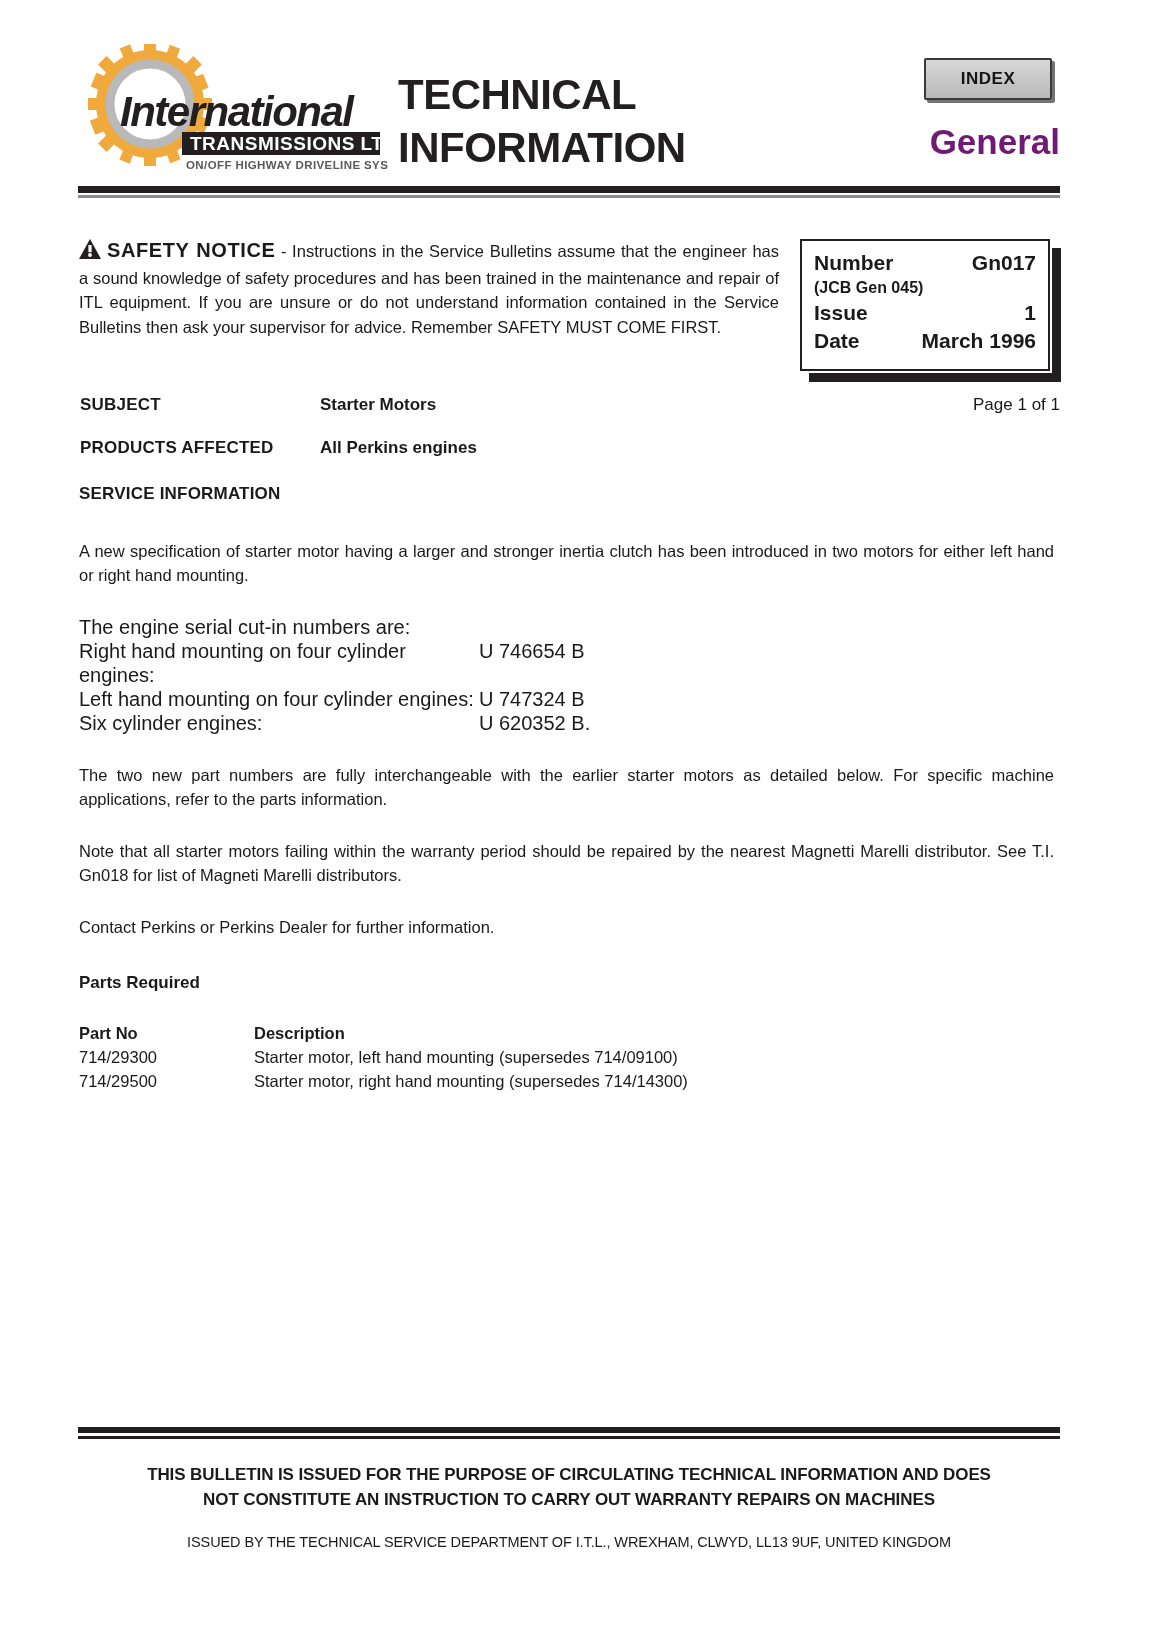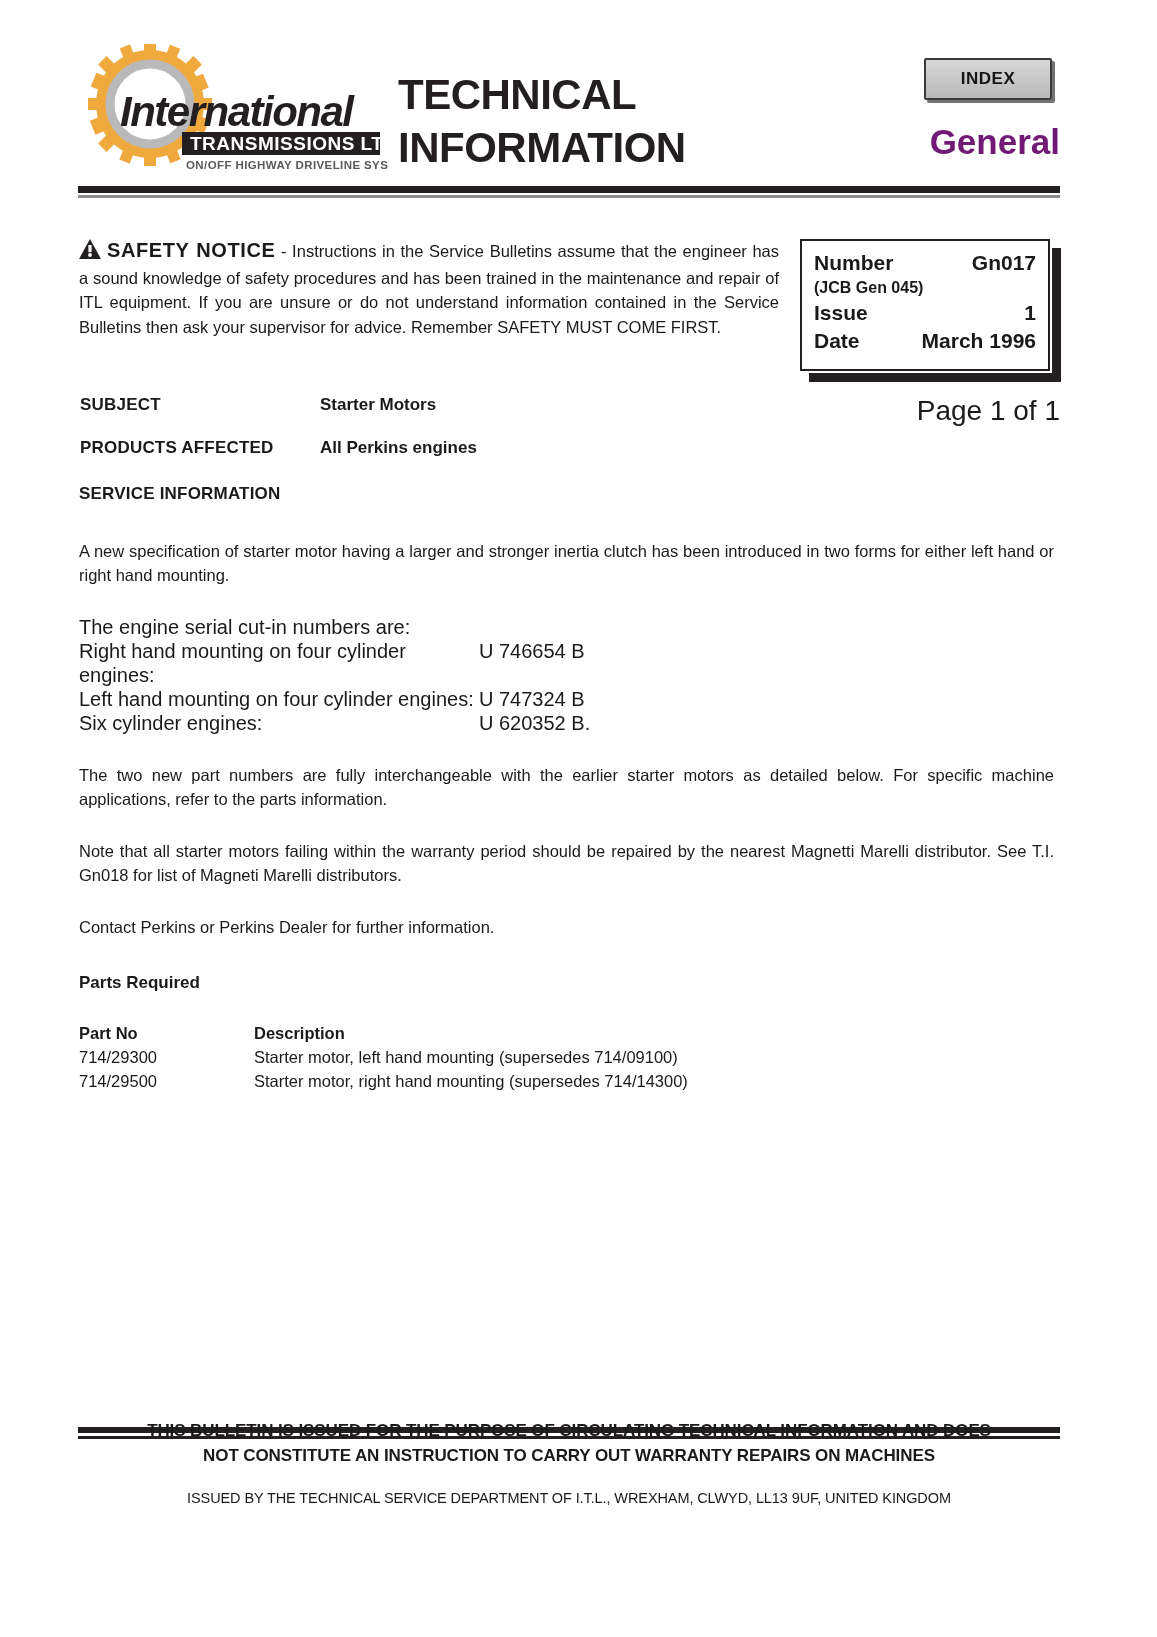--- a/index.html
+++ b/index.html
@@ -182,21 +182,21 @@
     font-weight: bold;
     margin-bottom: 23px;
   }
   .meta-label { width: 240px; letter-spacing: 0.2px; }
   .meta-value { }
 
   .pageno {
     position: absolute;
     right: 97px;
     top: 395px;
-    font-size: 28px;
+    font-size: 17px;
     color: #1a1a1a;
   }
 
   
   .body {
     position: absolute;
     left: 79px;
     top: 484px;
     width: 975px;
   }
@@ -245,21 +245,21 @@
     left: 78px;
     top: 1427px;
     width: 982px;
   }
   .rule-bottom .rule-thick { height: 6px; background: #231f20; }
   .rule-bottom .rule-thin { height: 3px; background: #231f20; margin-top: 3px; }
 
   .footer {
     position: absolute;
     left: 78px;
-    top: 1418px;
+    top: 1462px;
     width: 982px;
     text-align: center;
   }
   .footer-main {
     font-size: 17px;
     font-weight: bold;
     line-height: 25px;
     letter-spacing: -0.1px;
   }
   .footer-sub {
@@ -363,21 +363,21 @@
       <span class="meta-label">PRODUCTS AFFECTED</span>
       <span class="meta-value">All Perkins engines</span>
     </div>
   </div>
 
   <div class="pageno">Page 1 of 1</div>
 
   <div class="body">
     <div class="h-service">SERVICE INFORMATION</div>
 
-    <div class="p">A new specification of starter motor having a larger and stronger inertia clutch has been introduced in two forms for either left hand or right hand mounting.</div>
+    <div class="p">A new specification of starter motor having a larger and stronger inertia clutch has been introduced in two motors for either left hand or right hand mounting.</div>
 
     <div class="serials">
       <div class="serial-line">
         <span>The engine serial cut-in numbers are:</span>
       </div>
       <div class="serial-line">
         <span class="serial-desc">Right hand mounting on four cylinder engines:</span>
         <span class="serial-val">U 746654 B</span>
       </div>
       <div class="serial-line">

